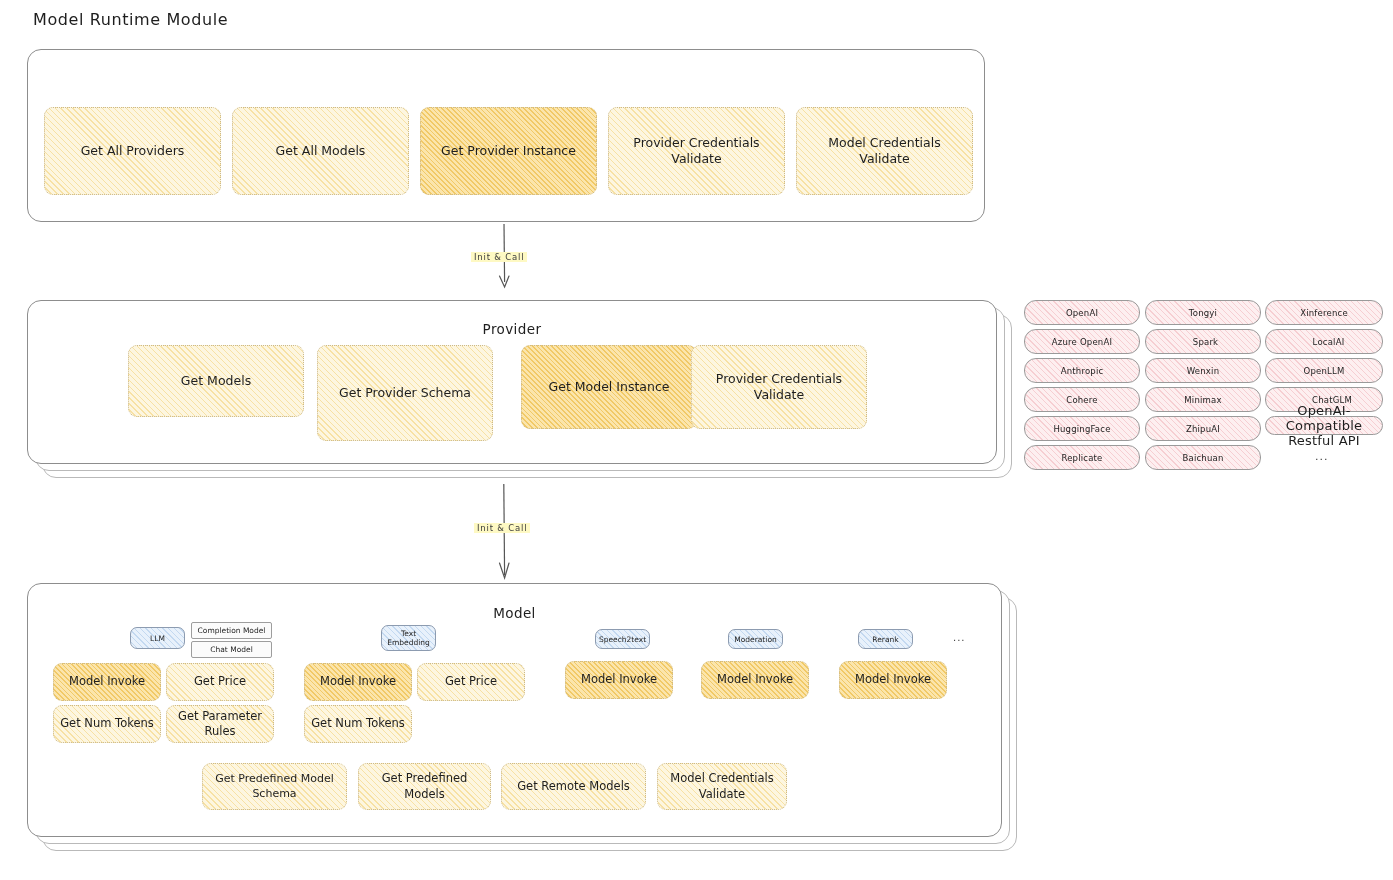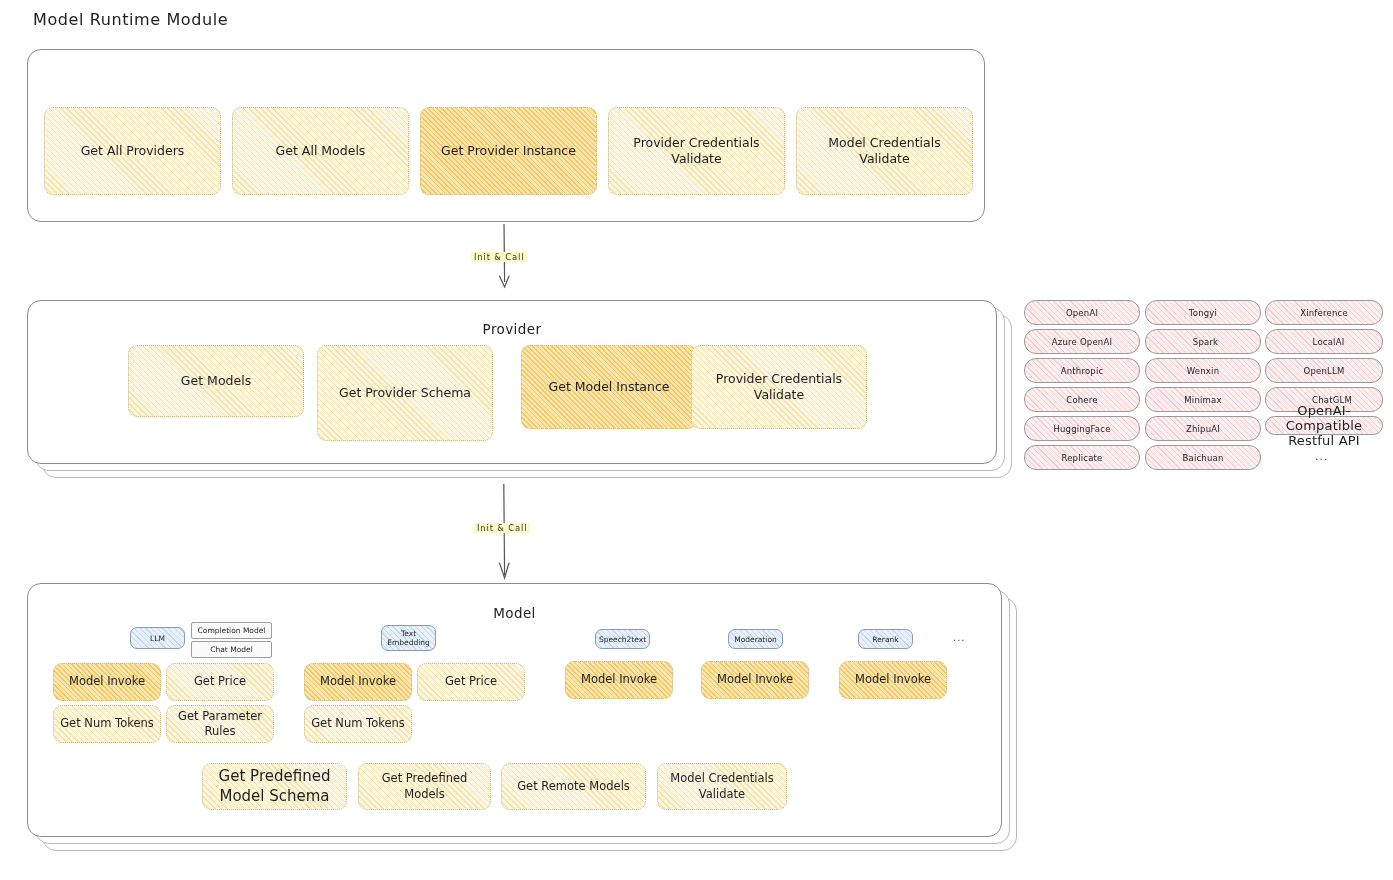--- a/index.html
+++ b/index.html
@@ -257,17 +257,17 @@
   <div class="hbox strong" style="left:538px; top:78px; width:108px; height:38px; font-size:11.5px;">Model Invoke</div>
 
   <div class="bbadge" style="left:701px; top:46px; width:55px; height:20px;">Moderation</div>
   <div class="hbox strong" style="left:674px; top:78px; width:108px; height:38px; font-size:11.5px;">Model Invoke</div>
 
   <div class="bbadge" style="left:831px; top:46px; width:55px; height:20px;">Rerank</div>
   <div class="hbox strong" style="left:812px; top:78px; width:108px; height:38px; font-size:11.5px;">Model Invoke</div>
 
   <div class="ellipsis" style="left:926px; top:49px; font-size:10px;">...</div>
 
-  <div class="hbox" style="left:175px; top:180px; width:145px; height:47px; font-size:15px;">Get Predefined Model Schema</div>
+  <div class="hbox" style="left:175px; top:180px; width:145px; height:47px; font-size:11px;">Get Predefined Model Schema</div>
   <div class="hbox" style="left:331px; top:180px; width:133px; height:47px; font-size:11.5px;">Get Predefined Models</div>
   <div class="hbox" style="left:474px; top:180px; width:145px; height:47px; font-size:11.5px;">Get Remote Models</div>
   <div class="hbox" style="left:630px; top:180px; width:130px; height:47px; font-size:11.5px;">Model Credentials Validate</div>
 </div>
 
 </body></html>

